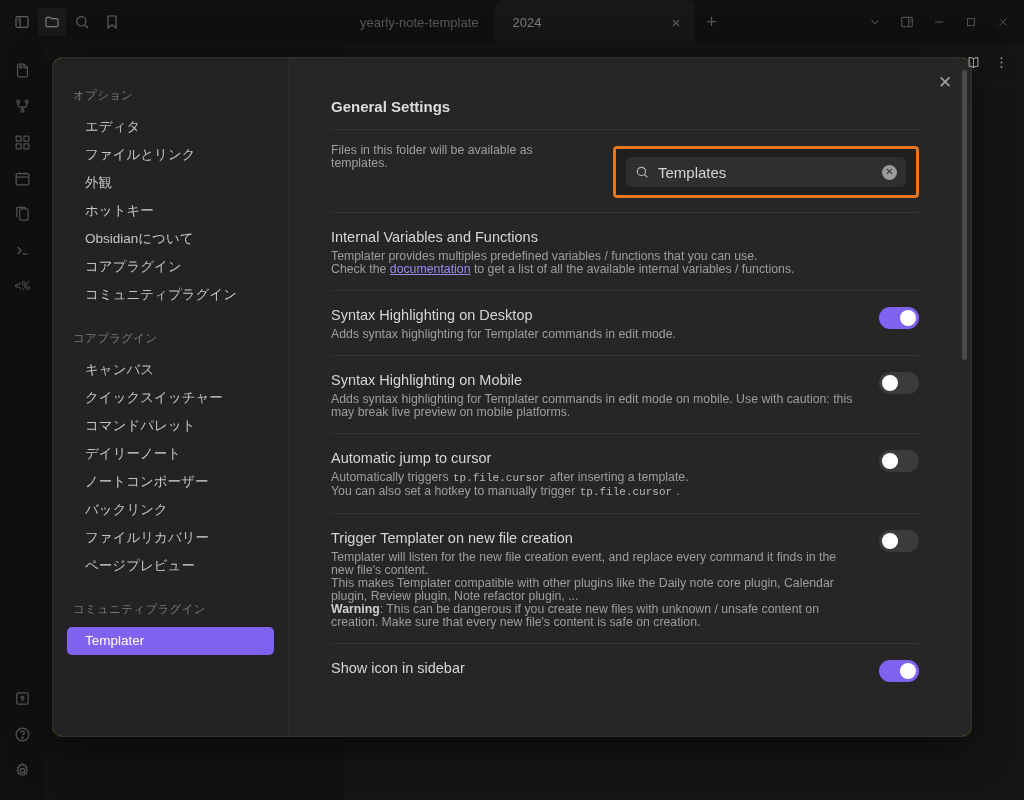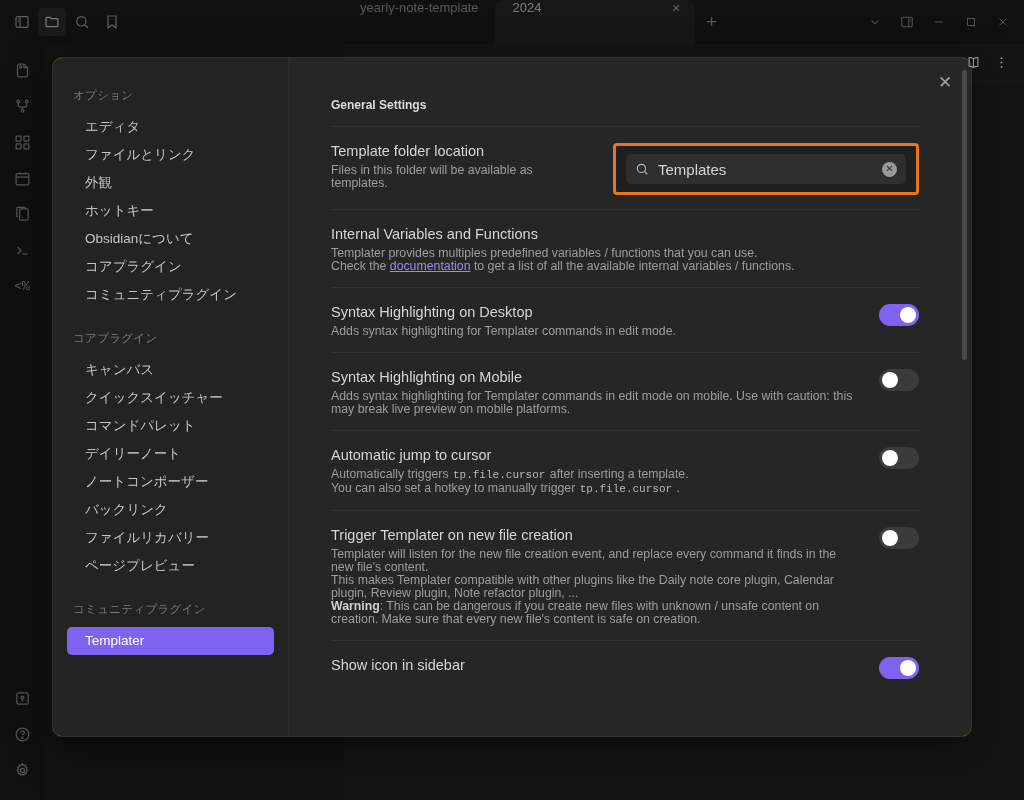--- a/index.html
+++ b/index.html
@@ -21,21 +21,21 @@
   .tb-left { display: flex; align-items: center; gap: 2px; padding-left: 8px; width: 344px; }
   .tb-icon {
     width: 28px; height: 28px; display: flex; align-items: center; justify-content: center;
     border-radius: 4px; color: #9a9a9a;
   }
   .tb-icon.active { background: #2b2b2b; color: #c8c8c8; }
   .tb-icon svg { width: 16px; height: 16px; display: block; }
 
   .tabstrip { flex: 1; display: flex; align-items: stretch; height: 44px; }
   .tab {
-    display: flex; height: 44px; padding: 0 16px;
+    display: flex; align-items: center; height: 44px; padding: 0 16px;
     font-size: 13px; color: #8c8c8c; position: relative; min-width: 150px;
   }
   .tab.inactive { justify-content: center; }
   .tab.active {
     background: #262626; color: #c5c5c5; border-radius: 8px 8px 0 0;
     width: 200px; justify-content: space-between; padding: 0 14px 0 18px;
   }
   .tab-close { color: #9a9a9a; font-size: 15px; line-height: 1; }
   .tab-new {
     width: 34px; height: 44px; display: flex; align-items: center; justify-content: center;
@@ -112,21 +112,21 @@
 
   .modal-main { flex: 1; position: relative; overflow: hidden; background: #262626; }
   .modal-close {
     position: absolute; right: 14px; top: 12px; width: 24px; height: 24px;
     display: flex; align-items: center; justify-content: center; color: #a0a0a0;
     font-size: 17px; line-height: 1; z-index: 5;
   }
   .modal-scroll { height: 100%; padding: 40px 52px 0 42px; overflow: hidden; }
 
   .panel-heading {
-    font-size: 12px; font-weight: bold; color: #dcdcdc; margin-bottom: 14px;
+    font-size: 15px; font-weight: bold; color: #dcdcdc; margin-bottom: 14px;
   }
   .setting {
     display: flex; align-items: flex-start; justify-content: space-between;
     gap: 22px; padding: 14px 0 14px 0; border-top: 1px solid #333;
   }
   .s-info { flex: 1; min-width: 0; }
   .s-name { font-size: 14.5px; color: #d6d6d6; margin-bottom: 3px; line-height: 20px; }
   .s-desc { font-size: 12.3px; color: #9d9d9d; line-height: 13px; }
   .s-desc b { color: #cfcfcf; font-weight: bold; }
   .s-desc a { color: #9d8aee; text-decoration: underline; }
@@ -390,21 +390,20 @@
       </div>
     </div>
 
   <div class="modal-main">
     <div class="modal-close">✕</div>
     <div class="modal-scroll" id="modal-scroll">
       <div class="panel-heading">General Settings</div>
       <div id="settings-list">
           <div class="setting">
             <div class="s-info">
-              <div class="s-name">Template folder location</div>
               <div class="s-desc">Files in this folder will be available as templates.</div>
             </div>
             <div class="s-control">
               <div class="highlight-box" style="border-color: rgb(232, 118, 28);">
                 <div class="search-field">
                   <span class="sf-icon">
                     <svg viewBox="0 0 24 24" fill="none" stroke="currentColor" stroke-width="2">
                       <circle cx="11" cy="11" r="7"></circle>
                       <line x1="16.5" y1="16.5" x2="21" y2="21"></line>
                     </svg>

